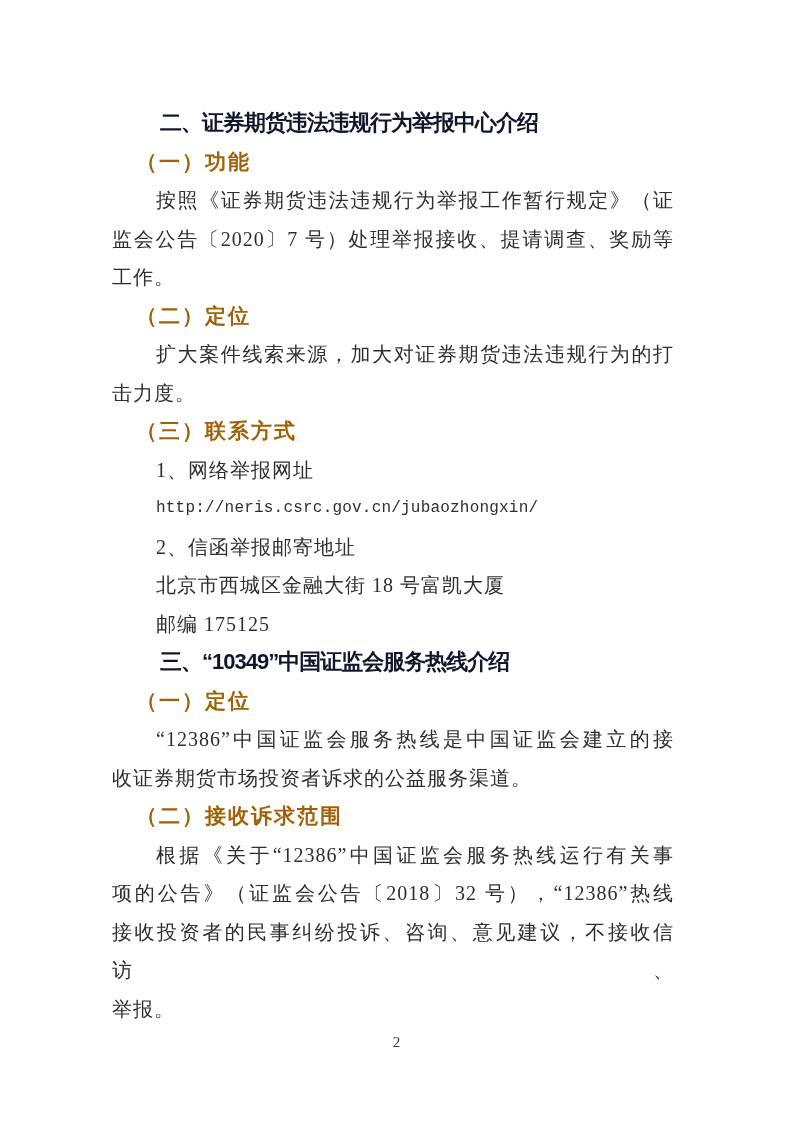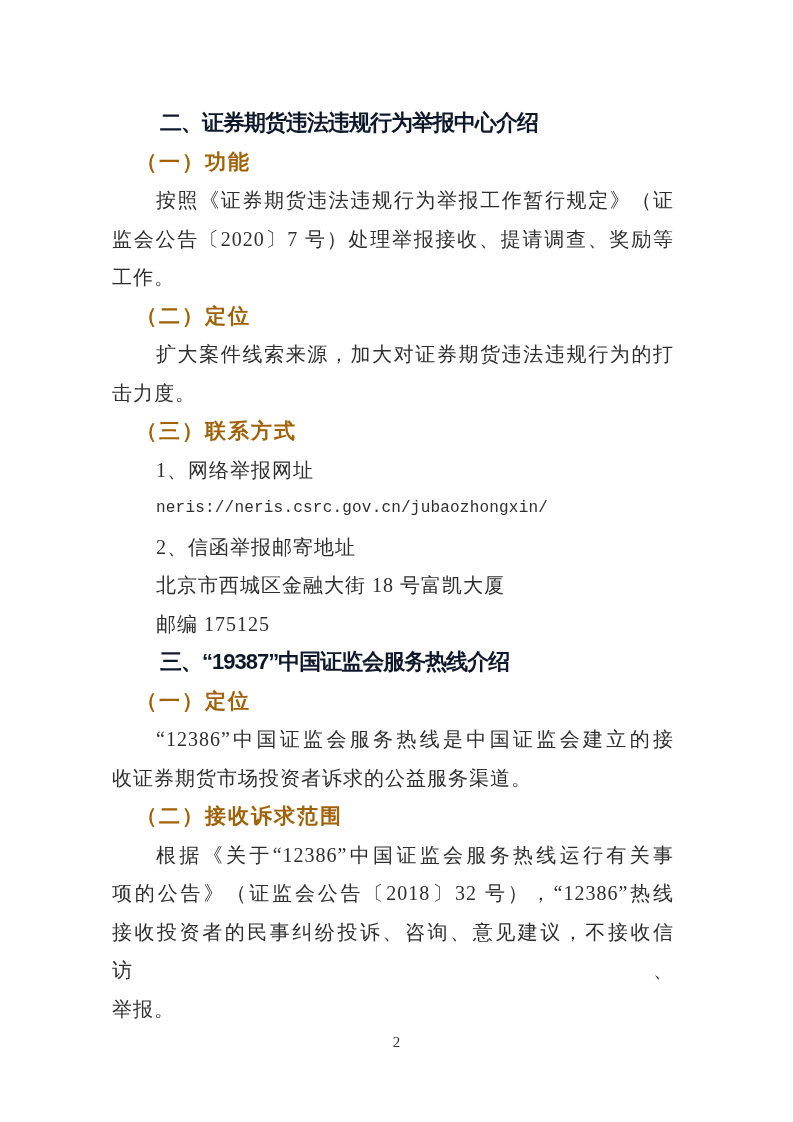--- a/index.html
+++ b/index.html
@@ -84,26 +84,26 @@
     <div class="b-line indent just">按照《证券期货违法违规行为举报工作暂行规定》（证</div>
     <div class="b-line just">监会公告〔2020〕7 号）处理举报接收、提请调查、奖励等</div>
     <div class="b-line">工作。</div>
 
     <div class="b-h2">（二）定位</div>
     <div class="b-line indent just">扩大案件线索来源，加大对证券期货违法违规行为的打</div>
     <div class="b-line">击力度。</div>
 
     <div class="b-h2">（三）联系方式</div>
     <div class="b-line indent">1、网络举报网址</div>
-    <div class="b-url indent">neris://neris.csrc.gov.cn/jubaozhongxin/</div>
+    <div class="b-url indent">http://neris.csrc.gov.cn/jubaozhongxin/</div>
     <div class="b-line indent">2、信函举报邮寄地址</div>
     <div class="b-line indent">北京市西城区金融大街 18 号富凯大厦</div>
     <div class="b-line indent">邮编 175125</div>
 
-    <div class="b-h1">三、“19387”中国证监会服务热线介绍</div>
+    <div class="b-h1">三、“10349”中国证监会服务热线介绍</div>
     <div class="b-h2">（一）定位</div>
     <div class="b-line indent just">“12386”中国证监会服务热线是中国证监会建立的接</div>
     <div class="b-line">收证券期货市场投资者诉求的公益服务渠道。</div>
 
     <div class="b-h2">（二）接收诉求范围</div>
     <div class="b-line indent just">根据《关于“12386”中国证监会服务热线运行有关事</div>
     <div class="b-line just">项的公告》（证监会公告〔2018〕32 号），“12386”热线</div>
     <div class="b-line just">接收投资者的民事纠纷投诉、咨询、意见建议，不接收信访、</div>
     <div class="b-line">举报。</div>
 

